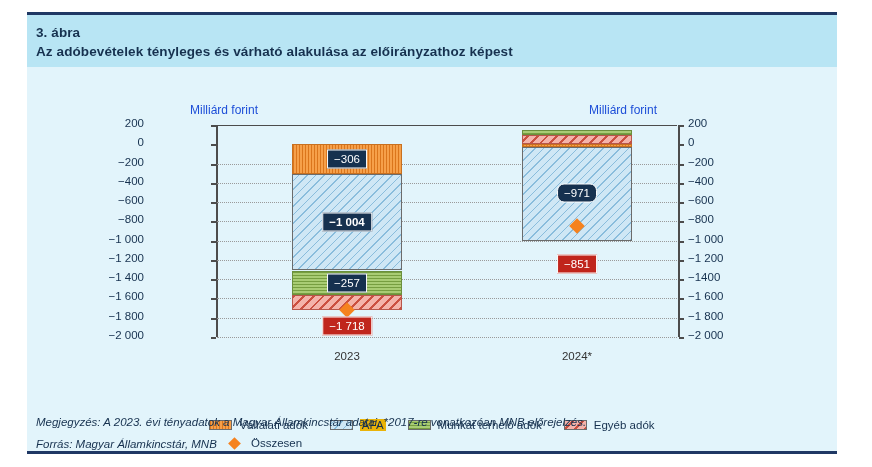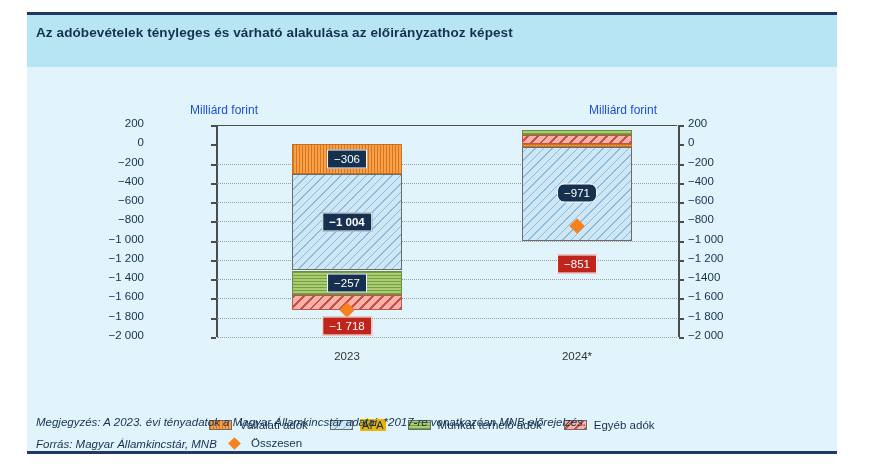--- a/index.html
+++ b/index.html
@@ -249,20 +249,21 @@
     line-height: 22px;
     white-space: nowrap;
   }
 </style>
 </head>
 <body>
 
 <div id="figure">
 
   <div id="header">
+    <div class="hdr-line">3. ábra</div>
     <div class="hdr-line">Az adóbevételek tényleges és várható alakulása az előirányzathoz képest</div>
   </div>
 
   <div id="plot-zone">
 
     <div class="axis-title" id="axis-title-left">Milliárd forint</div>
     <div class="axis-title" id="axis-title-right">Milliárd forint</div>
 
     <div class="axis-spine" id="spine-left"></div>
     <div class="axis-spine" id="spine-right"></div>

